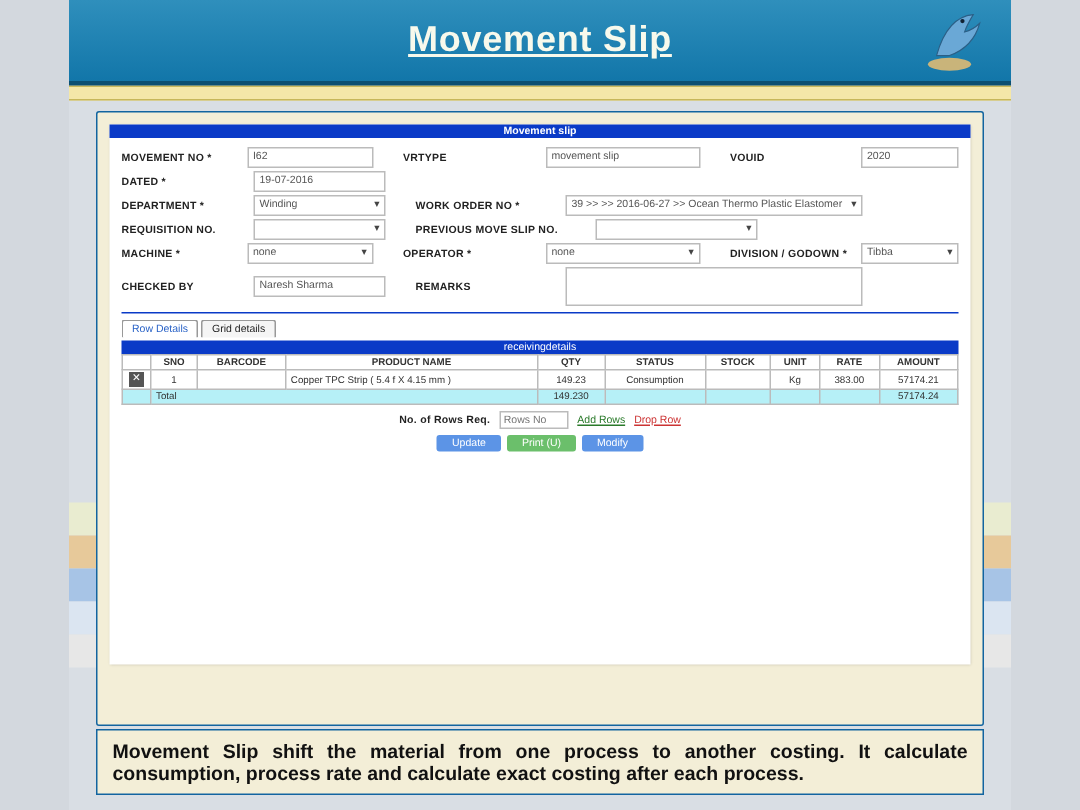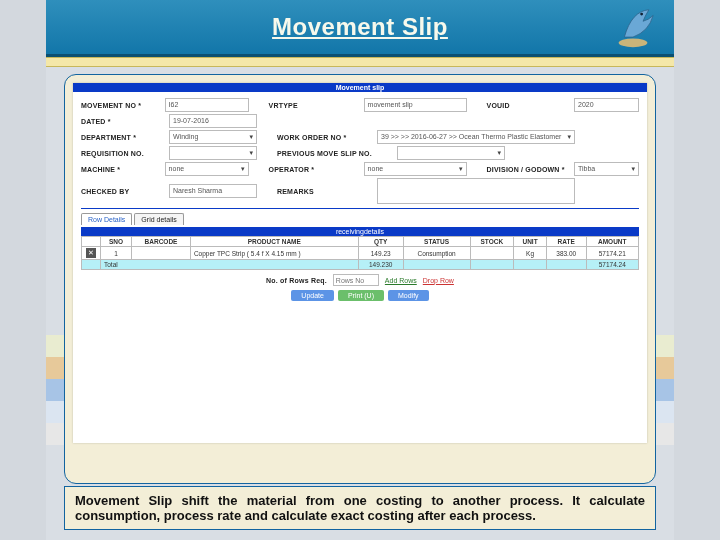--- a/index.html
+++ b/index.html
@@ -2,21 +2,21 @@
 <html><head>
 <meta charset="utf-8">
 <style>
   html,body { margin:0; padding:0; font-family:Arial,Helvetica,sans-serif; background:#d3d8de; }
   .stage { width:628px; height:540px; margin:0 auto; position:relative; background:#d9dee4; }
   .title-bar { height:54px; background:linear-gradient(#2f8fbc,#1276a9); border-bottom:3px solid #0b4f72; display:flex; align-items:center; justify-content:center; position:relative; }
   .title-bar .title { color:#f7f9ec; font-weight:bold; font-size:24px; text-decoration:underline; letter-spacing:.5px; }
   .title-bar .bird { position:absolute; right:18px; top:4px; width:46px; height:46px; }
   .bird svg { width:100%; height:100%; }
   .yellow-strip { height:8px; background:#f4e7a8; border-bottom:1px solid #c7b75a; border-top:1px solid #c7b75a; }
-  .panel-area { position:absolute; left:18px; top:74px; right:18px; bottom:56px; background:#f3eed7; border:1.5px solid #1264a0; border-radius:12px; padding:8px; box-sizing:border-box; overflow:hidden; }
+  .panel-area { position:absolute; left:18px; top:74px; right:18px; bottom:56px; background:#f3eed7; border:1.5px solid #1264a0; border-radius:2px; padding:8px; box-sizing:border-box; overflow:hidden; }
   .app { background:#ffffff; width:100%; height:360px; box-shadow:0 0 2px rgba(0,0,0,.2); font-size:7px; color:#222; }
   .app-title-bar { background:#0a3ac7; color:#fff; font-weight:bold; text-align:center; padding:1px 0; font-size:7px; }
   .form { padding:4px 8px; }
   .row { display:flex; align-items:center; margin:2px 0; }
   .lbl { font-weight:bold; color:#222; letter-spacing:.2px; }
   .col-lbl { width:88px; }
   .col-lbl2 { width:100px; margin-left:20px; }
   .col-lbl3 { width:92px; margin-left:20px; }
   .field { background:#fff; border:1px solid #bbb; height:12px; line-height:12px; padding:0 3px; color:#555; }
   .sel { position:relative; }
@@ -177,14 +177,14 @@
 
         <div class="bottom-btns">
           <span class="bot-btn blue">Update</span>
           <span class="bot-btn green">Print (U)</span>
           <span class="bot-btn blue">Modify</span>
         </div>
       </div>
     </div>
   </div>
 
-  <div class="caption">Movement Slip shift the material from one costing to another process. It calculate consumption, process rate and calculate exact costing after each process.</div>
+  <div class="caption">Movement Slip shift the material from one process to another costing. It calculate consumption, process rate and calculate exact costing after each process.</div>
 </div>
 
 </body></html>

